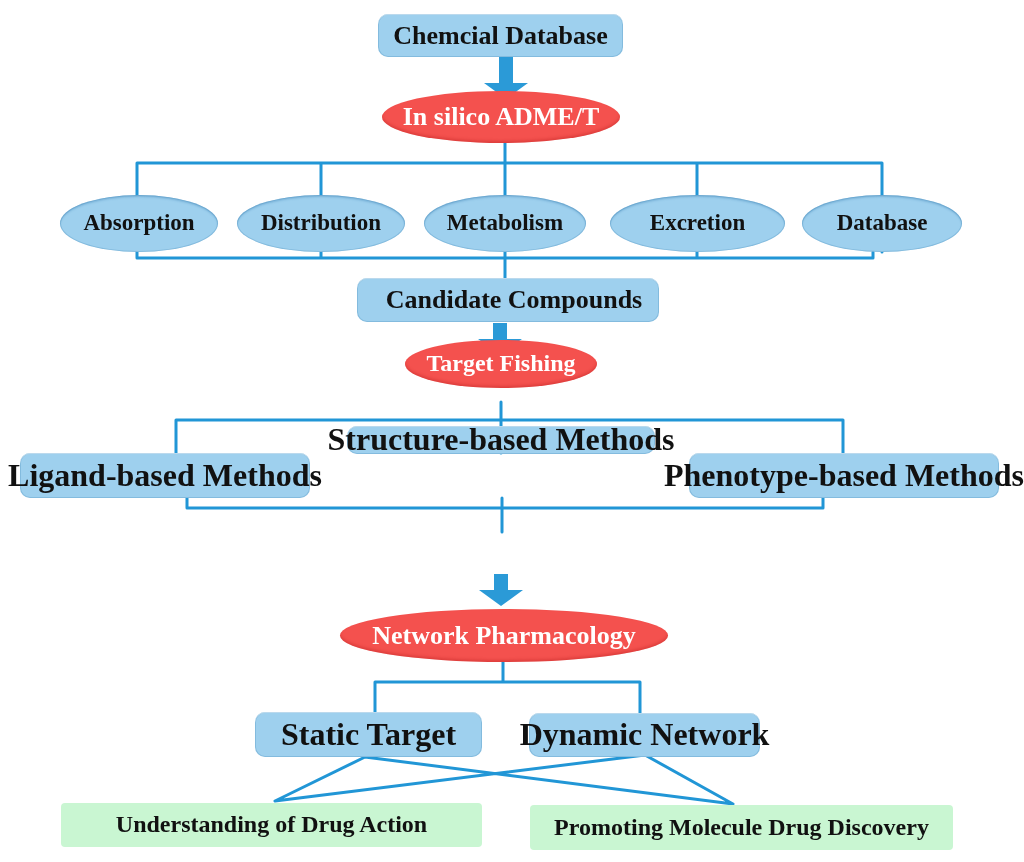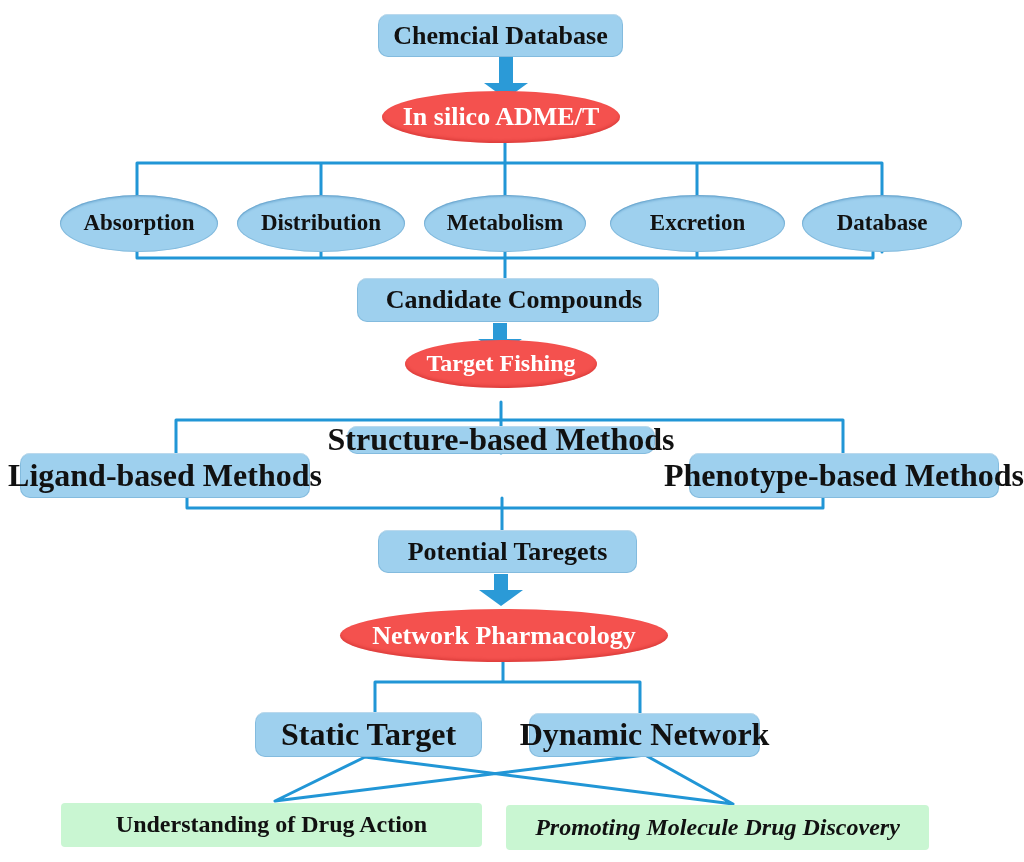--- a/index.html
+++ b/index.html
@@ -93,23 +93,22 @@
   <div class="node ell" style="left:802px;top:195px;width:160px;height:57px;">Database</div>
 
   <div class="node box" style="left:357px;top:278px;width:290px;height:44px;padding-left:12px;">Candidate Compounds</div>
 
   <div class="node ell red" style="left:405px;top:340px;width:192px;height:48px;font-size:24px;">Target Fishing</div>
 
   <div class="node box method" style="left:20px;top:453px;width:290px;height:45px;">Ligand-based Methods</div>
   <div class="node box method" style="left:347px;top:426px;width:308px;height:28px;">Structure-based Methods</div>
   <div class="node box method" style="left:689px;top:453px;width:310px;height:45px;">Phenotype-based Methods</div>
 
-  <div class="node box" style="left:378px;top:530px;width:259px;height:43px;">Potential Taregets</div>
 
   <div class="node ell red" style="left:340px;top:609px;width:328px;height:53px;">Network Pharmacology</div>
 
   <div class="node box net" style="left:255px;top:712px;width:227px;height:45px;">Static Target</div>
   <div class="node box net" style="left:529px;top:713px;width:231px;height:44px;">Dynamic Network</div>
 
   <div class="node box green" style="left:61px;top:803px;width:421px;height:44px;">Understanding of Drug Action</div>
-  <div class="node box green" style="left:506px;top:805px;width:423px;height:45px;font-style:italic;">Promoting Molecule Drug Discovery</div>
+  <div class="node box green" style="left:530px;top:805px;width:423px;height:45px;">Promoting Molecule Drug Discovery</div>
 
 </div>
 
 </body></html>

